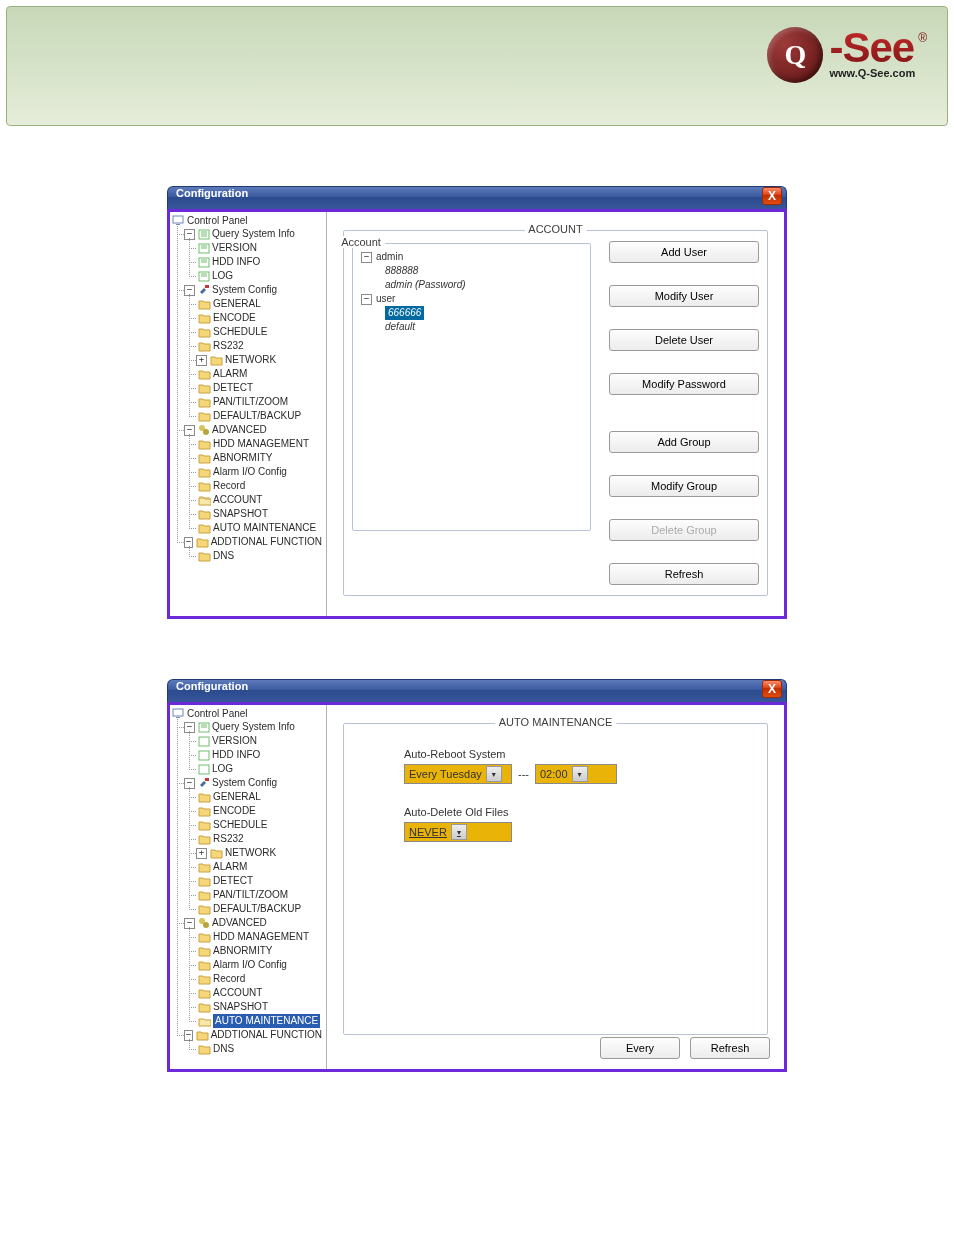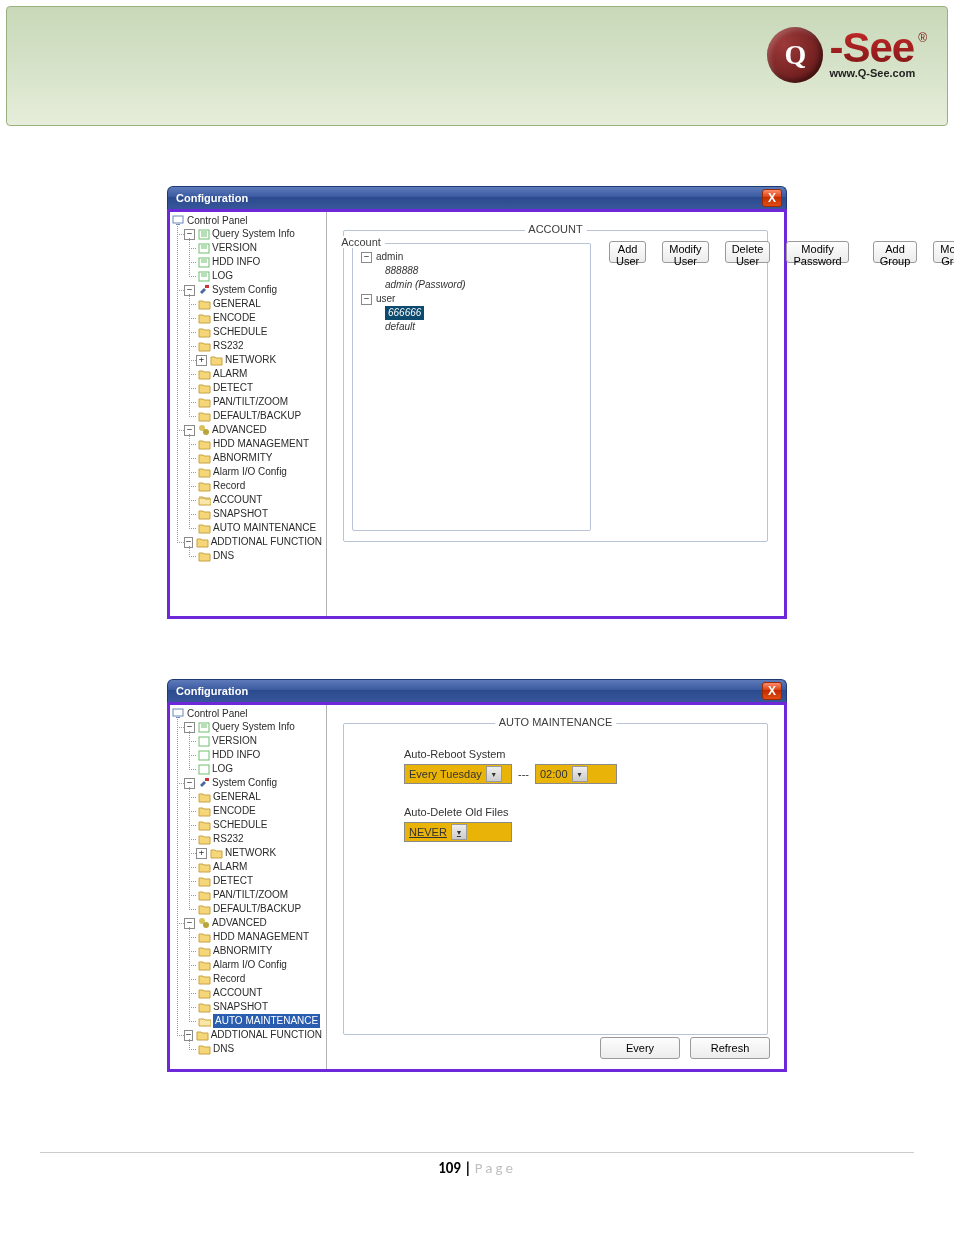--- a/index.html
+++ b/index.html
@@ -80,21 +80,21 @@
     margin: 60px auto 0 auto;
     width: 620px;
   }
   .titlebar {
     height: 22px;
     background: linear-gradient(180deg, #5e7ab9, #3a5aa0 45%, #2c4b8e 46%, #37569b);
     border: 1px solid #1f3a73;
     border-bottom: none;
     border-radius: 6px 6px 0 0;
     display: flex;
-    align-items: center;
+    align-items: flex-start;
     justify-content: space-between;
     color: #fff;
     padding: 0 4px 0 8px;
     font-weight: 700;
   }
   .close-btn {
     width: 18px;
     height: 16px;
     background: linear-gradient(180deg, #ff8c6c, #d93f11 45%, #c22d00 46%, #e24c12);
     border: 1px solid #9a2a00;
@@ -235,28 +235,28 @@
     font-size: 10px;
   }
   .acct-tree .node {
     display: flex;
     align-items: center;
     gap: 3px;
     line-height: 14px;
   }
   .acct-tree .indent2 { padding-left: 24px; font-style: italic; }
   .acct-tree .sel {
-    background: #0c4a6e;
+    background: #0369a1;
     color: #fff;
     padding: 0 3px;
   }
   .btn-col {
     width: 150px;
     display: flex;
-    flex-direction: row;
+    flex-direction: column;
     gap: 8px;
     padding-top: 4px;
   }
   .btn-col .spacer { height: 6px; }
   .w-btn {
     height: 22px;
     border: 1px solid #9a9a9a;
     background: linear-gradient(180deg, #fdfdfd, #ececec);
     border-radius: 3px;
     font-size: 11px;
@@ -1019,17 +1019,14 @@
         </div>
 
         <div class="footer-btns">
           <button class="w-btn" style="width:80px;">Every</button>
           <button class="w-btn" style="width:80px;">Refresh</button>
         </div>
       </div>
     </div>
   </div>
 
-  <div class="page-footer">
-    <span class="num">109</span><span class="num"> | </span><span class="lbl">Page</span>
-  </div>
 
 </div>
 
 </body></html>

